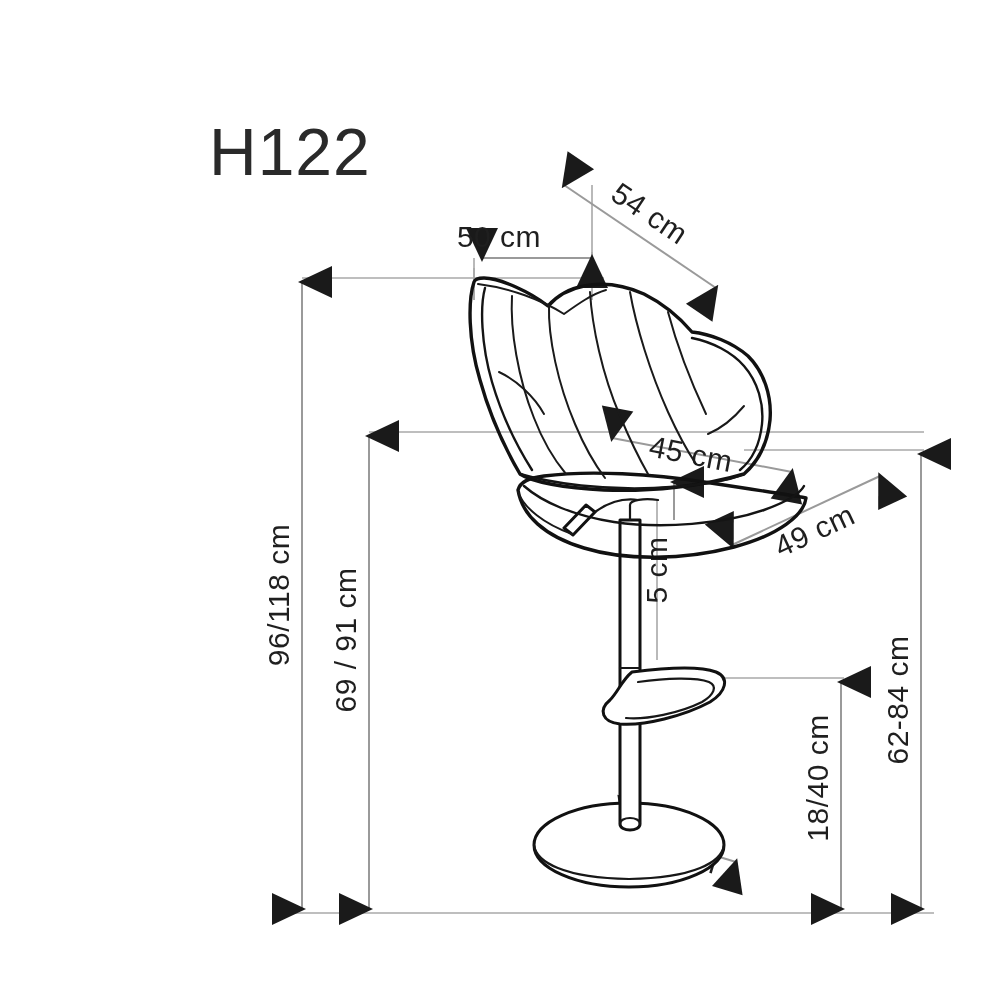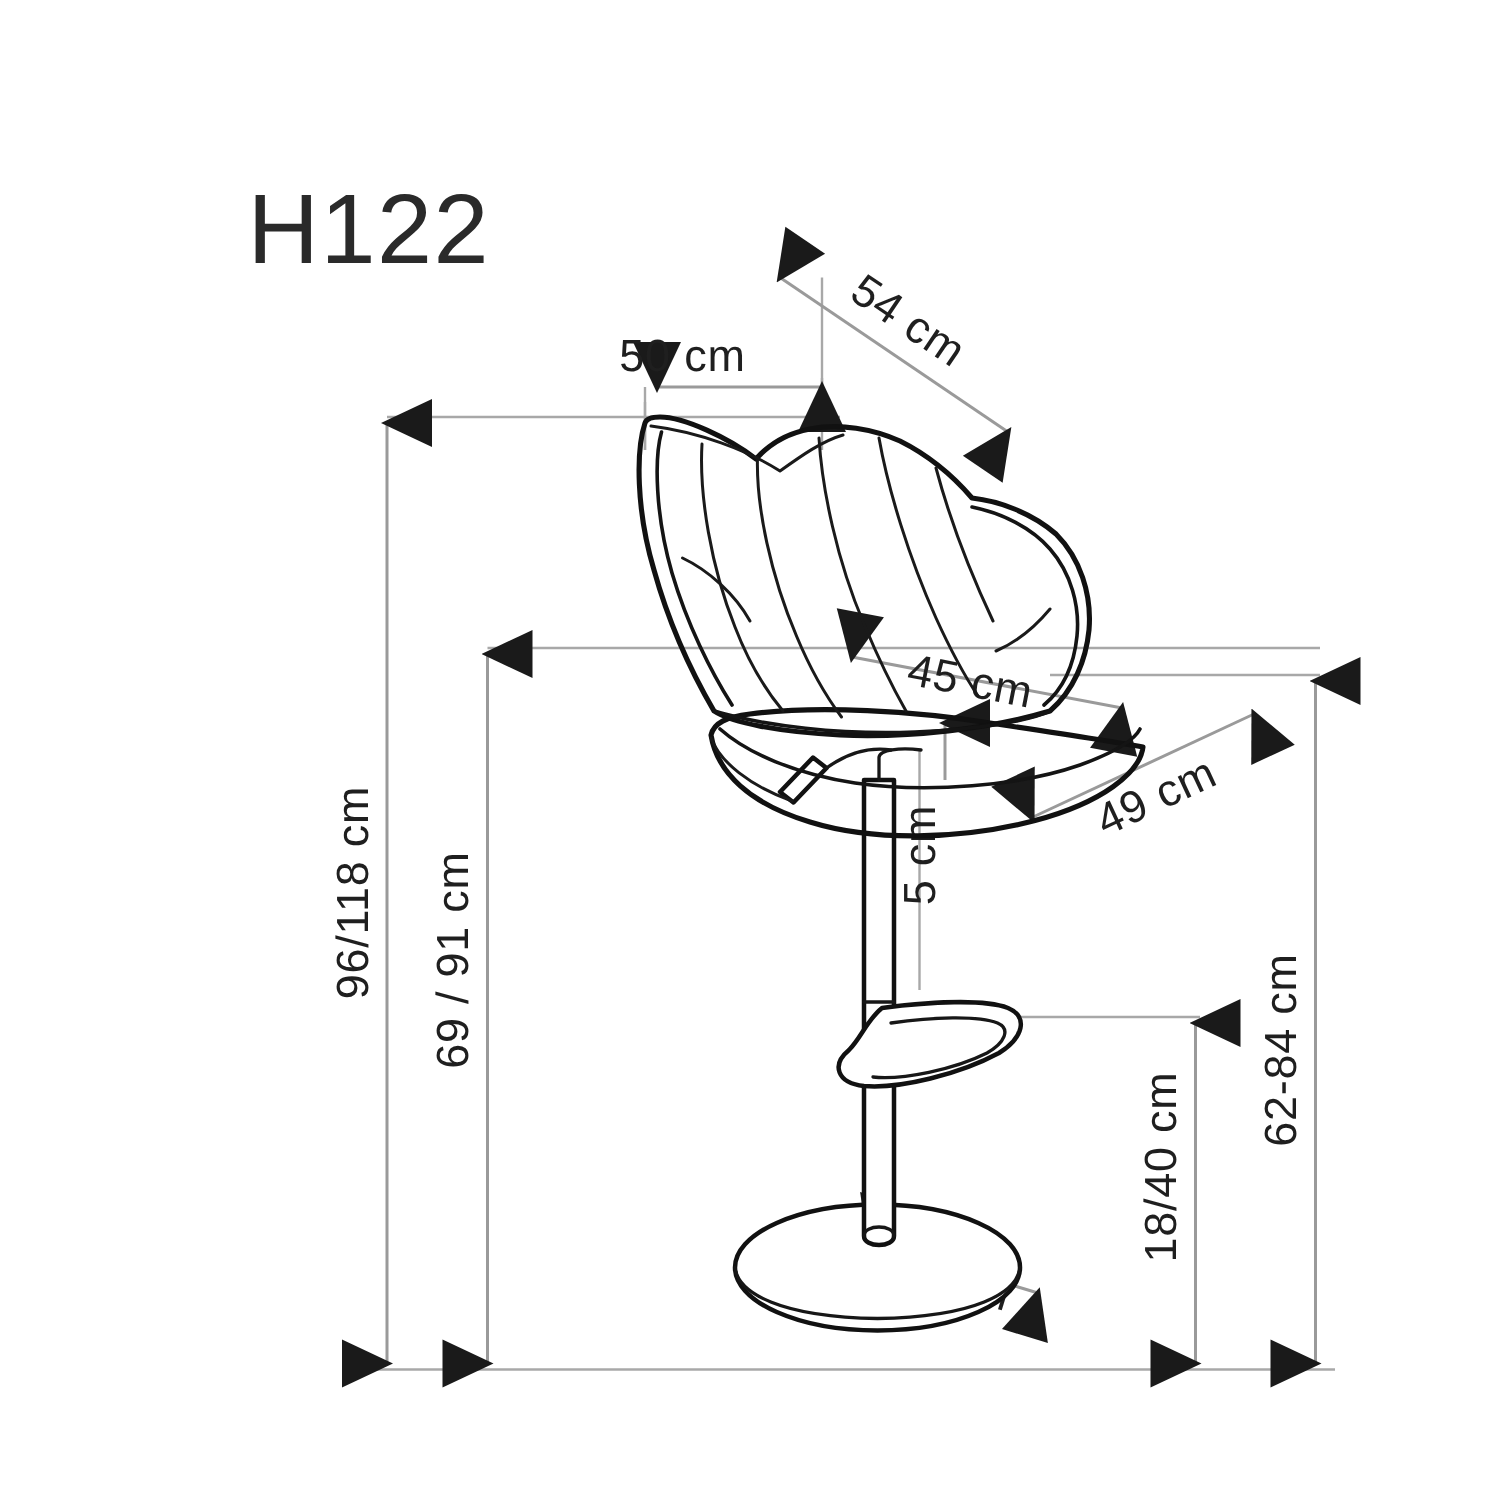--- a/index.html
+++ b/index.html
@@ -12,20 +12,21 @@
     width: 1000px;
     height: 1000px;
     font-family: "Liberation Sans", sans-serif;
     overflow: hidden;
   }
   #sheet {
     position: relative;
     width: 871px;
     height: 1000px;
     background: #fdba74;
+    margin-left: 44px;
   }
   #drawing {
     position: absolute;
     inset: 0;
     width: 1000px;
     height: 1000px;
     display: block;
   }
   .dim-text {
     font-family: "Liberation Sans", sans-serif;

